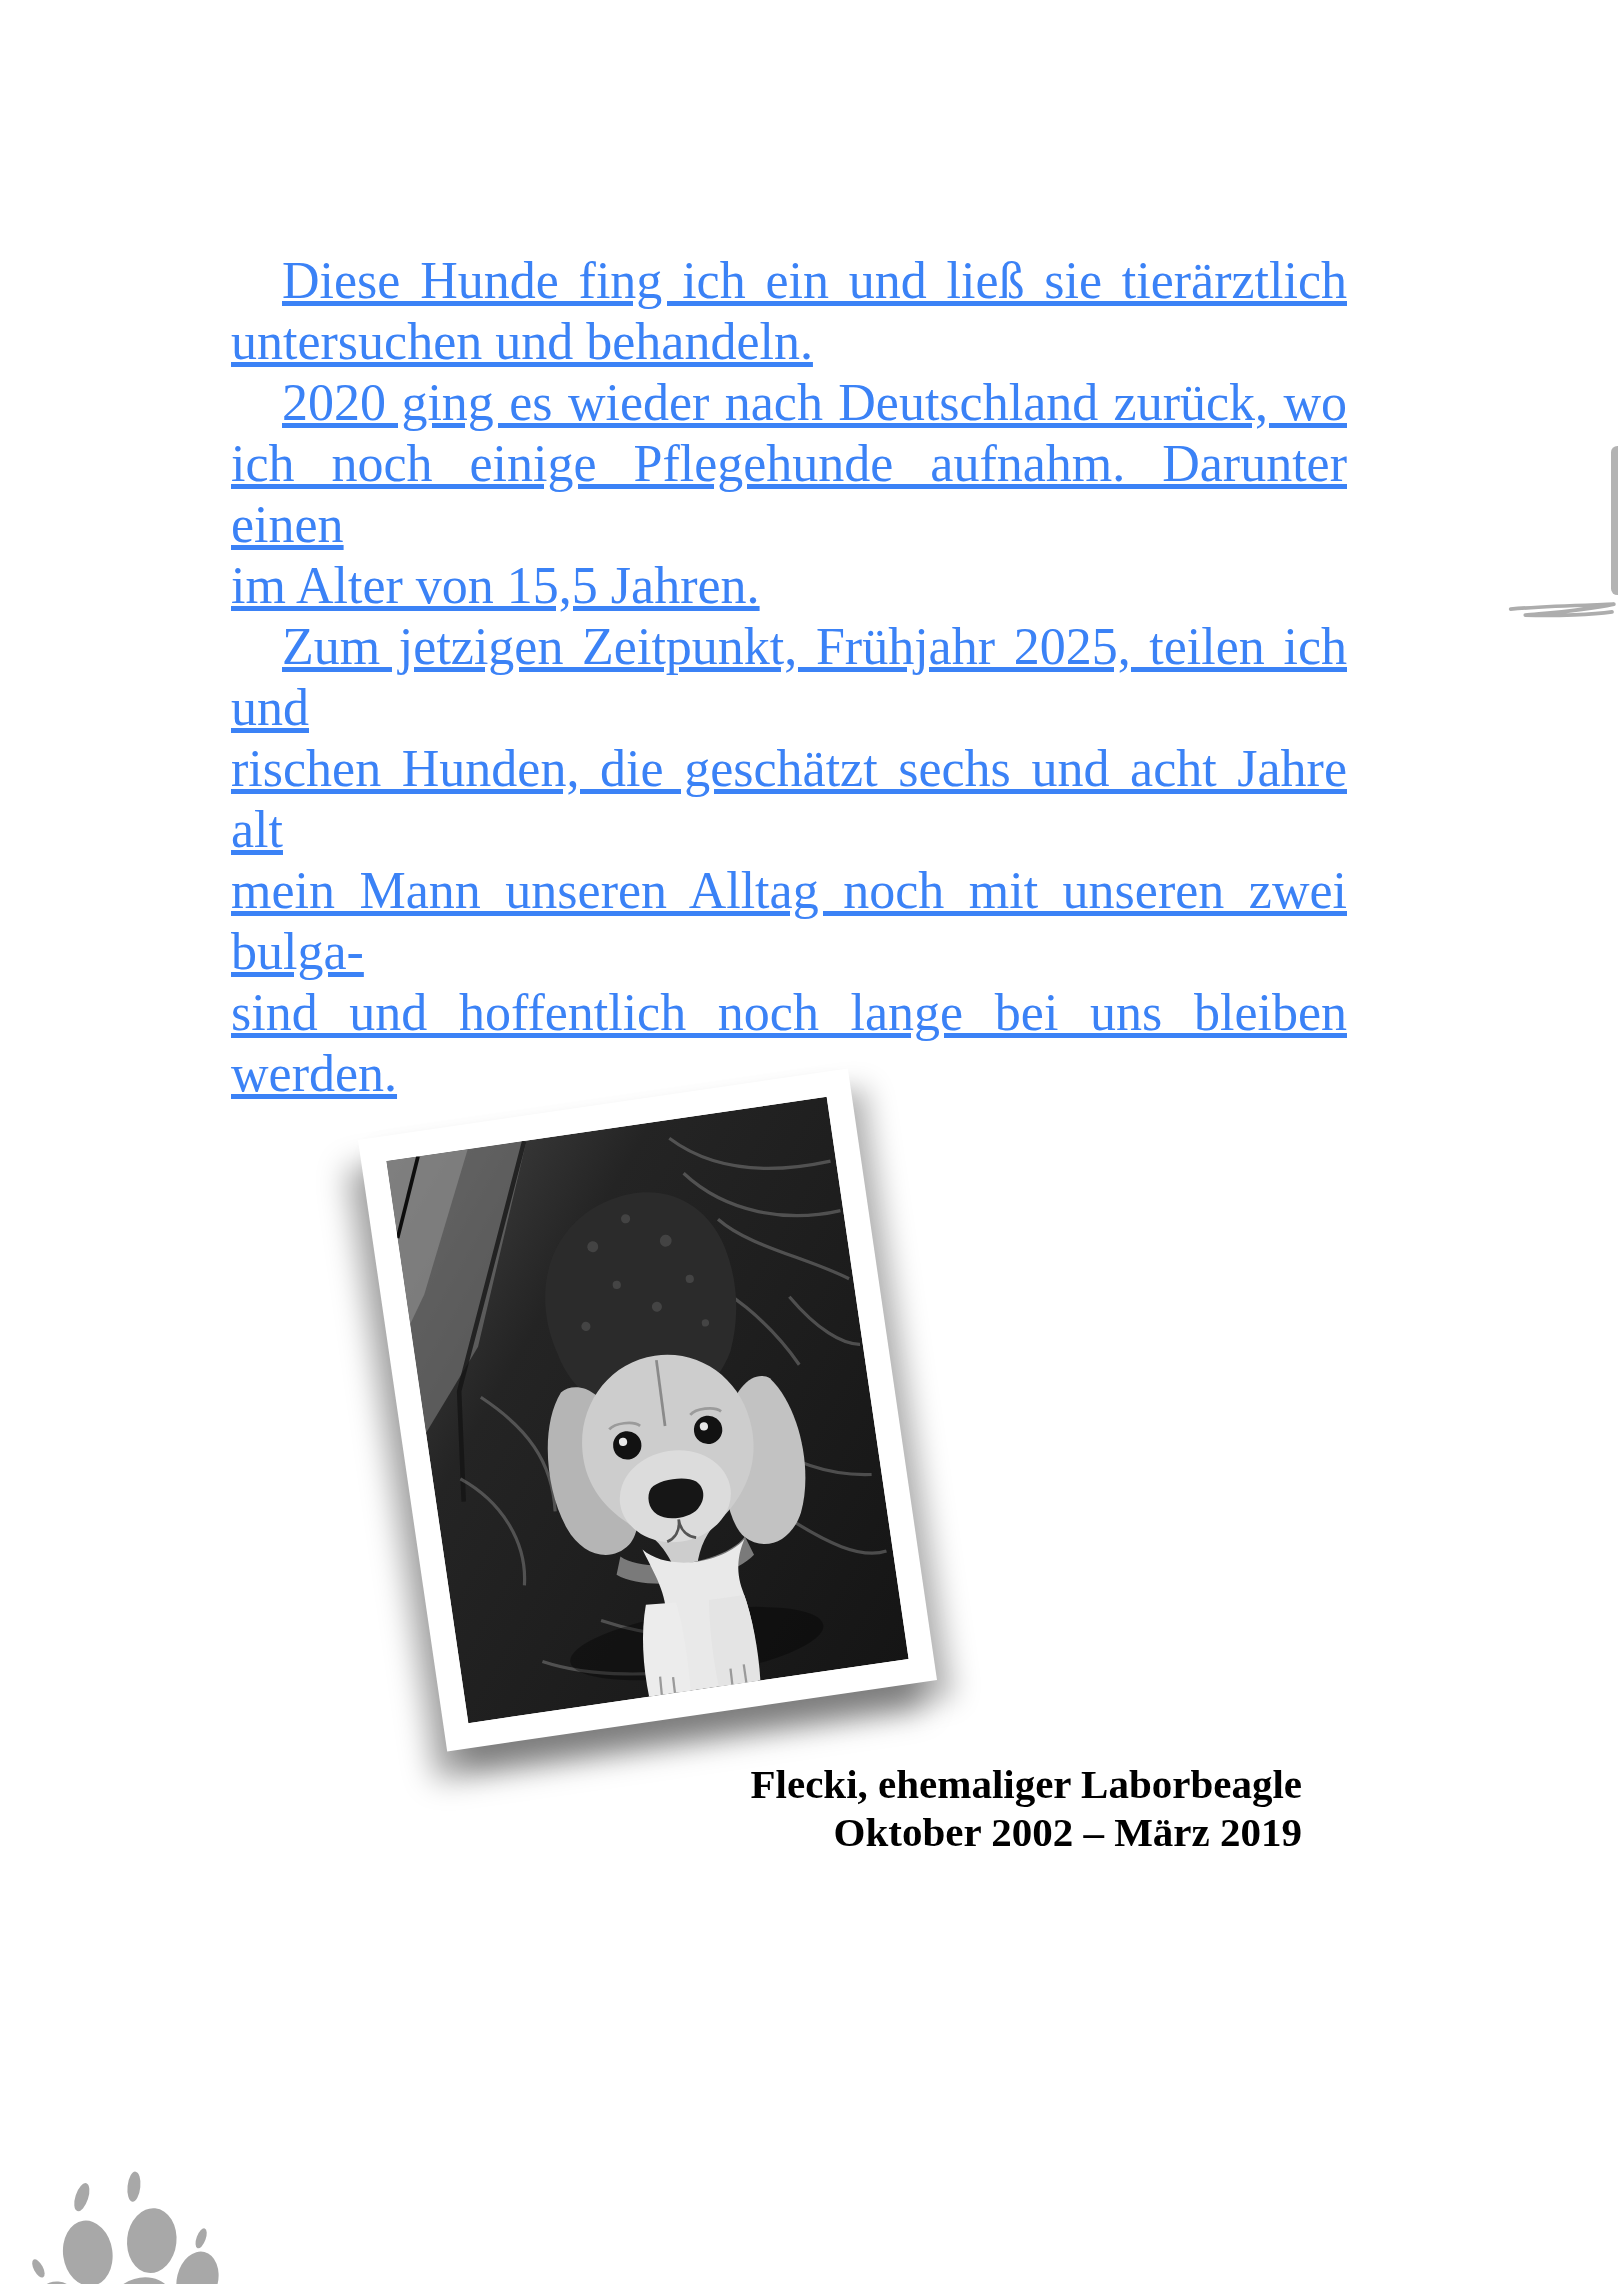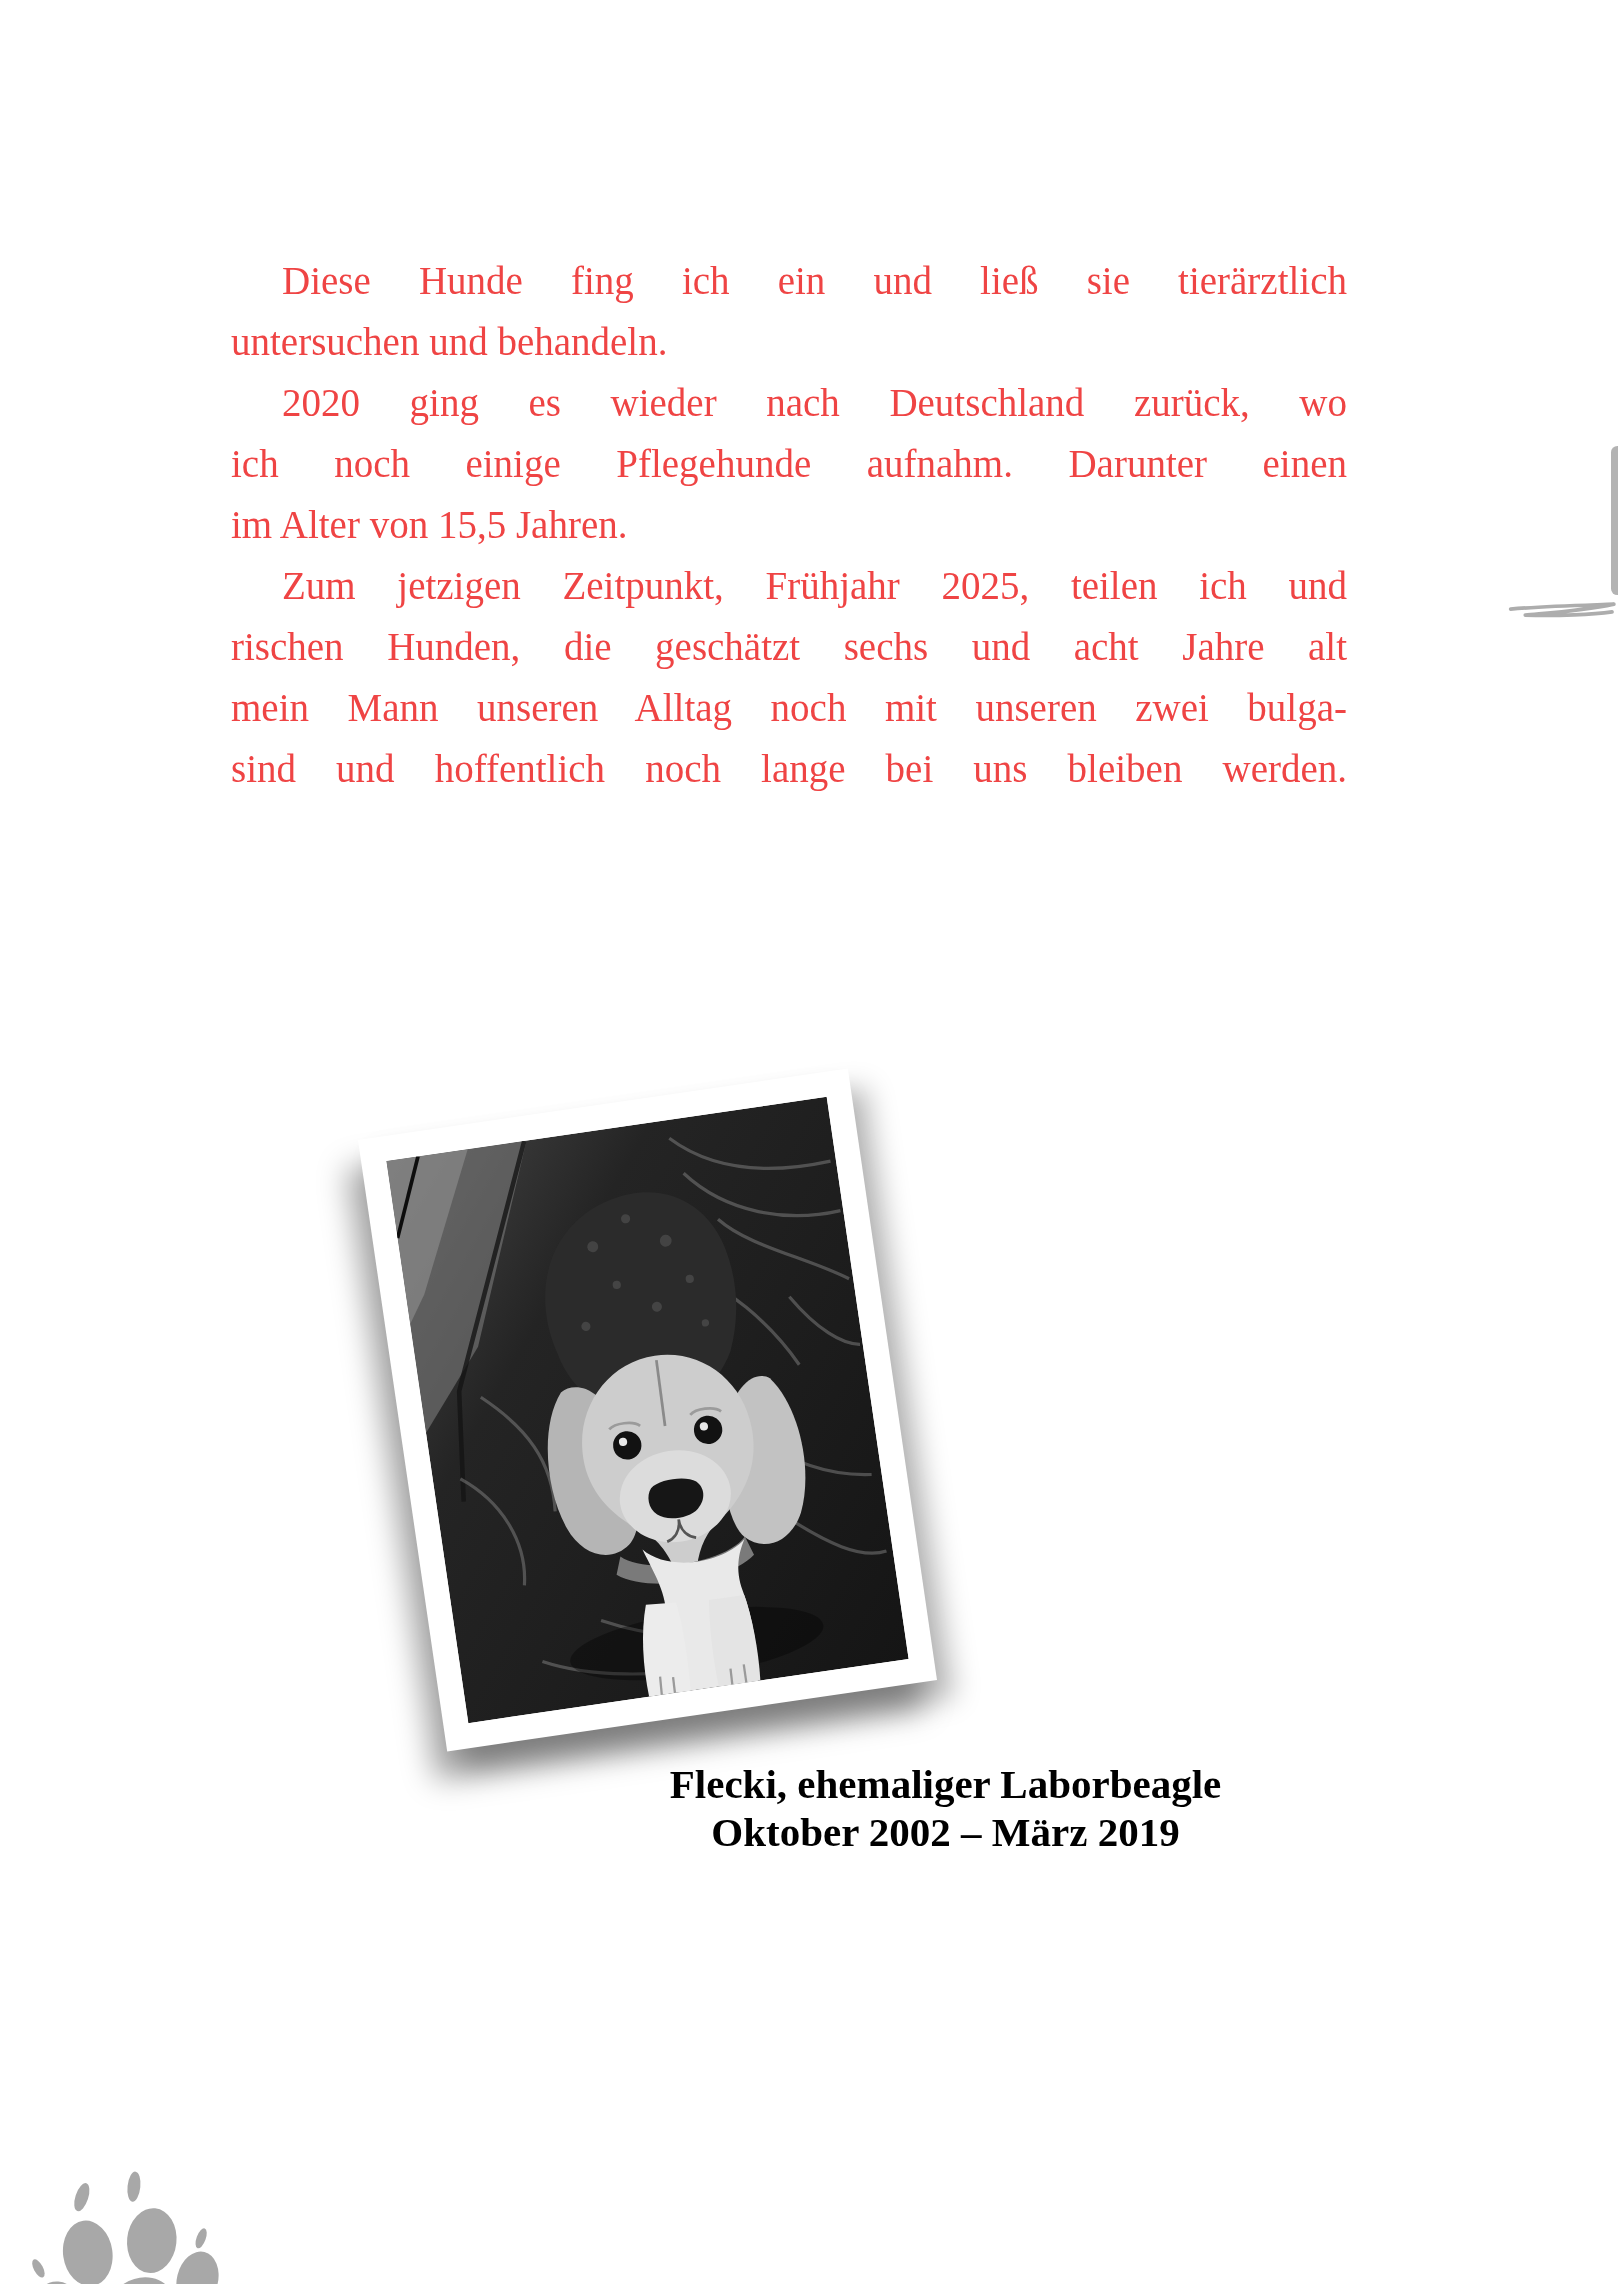--- a/index.html
+++ b/index.html
@@ -6,42 +6,43 @@
   body {
     width:1618px; height:2439px;
     position:relative; overflow:hidden;
     font-family:"Liberation Serif", serif;
     color:#040404;
   }
 
   
   .body-text {
     position:absolute; left:231px; top:250px; width:1116px;
-    font-size:39px; line-height:61px;
-    color:#ef4444;
+    font-size:52px; line-height:61px;
+    color:#3b82f6;
+    text-decoration:underline;
   }
   .tline { text-align:justify; white-space:normal; }
   .tline.j { text-align-last:justify; }
   .tline.indent { text-indent:51px; }
 
   
   .photo-frame {
     position:absolute; left:400px; top:1101px;
     width:495px; height:618px;
     background:#ffffff;
     padding:25px; box-sizing:border-box;
     transform:rotate(-8.3deg);
     box-shadow:-16px 27px 30px rgba(0,0,0,0.35), 16px 20.6px 27px rgba(0,0,0,0.25);
   }
   .photo-frame svg { width:100%; height:100%; display:block; }
 
   
   .caption {
     position:absolute; left:589px; top:1760px; width:713px;
-    text-align:center; font-weight:bold;
+    text-align:right; font-weight:bold;
     font-size:41px; line-height:48px; color:#000;
   }
 
   
   .paw { position:absolute; left:9px; top:2124px; width:238px; height:256px; }
 
   
   .brush-stroke {
     position:absolute; left:1611px; top:446px;
     width:12.8px; height:149px;

